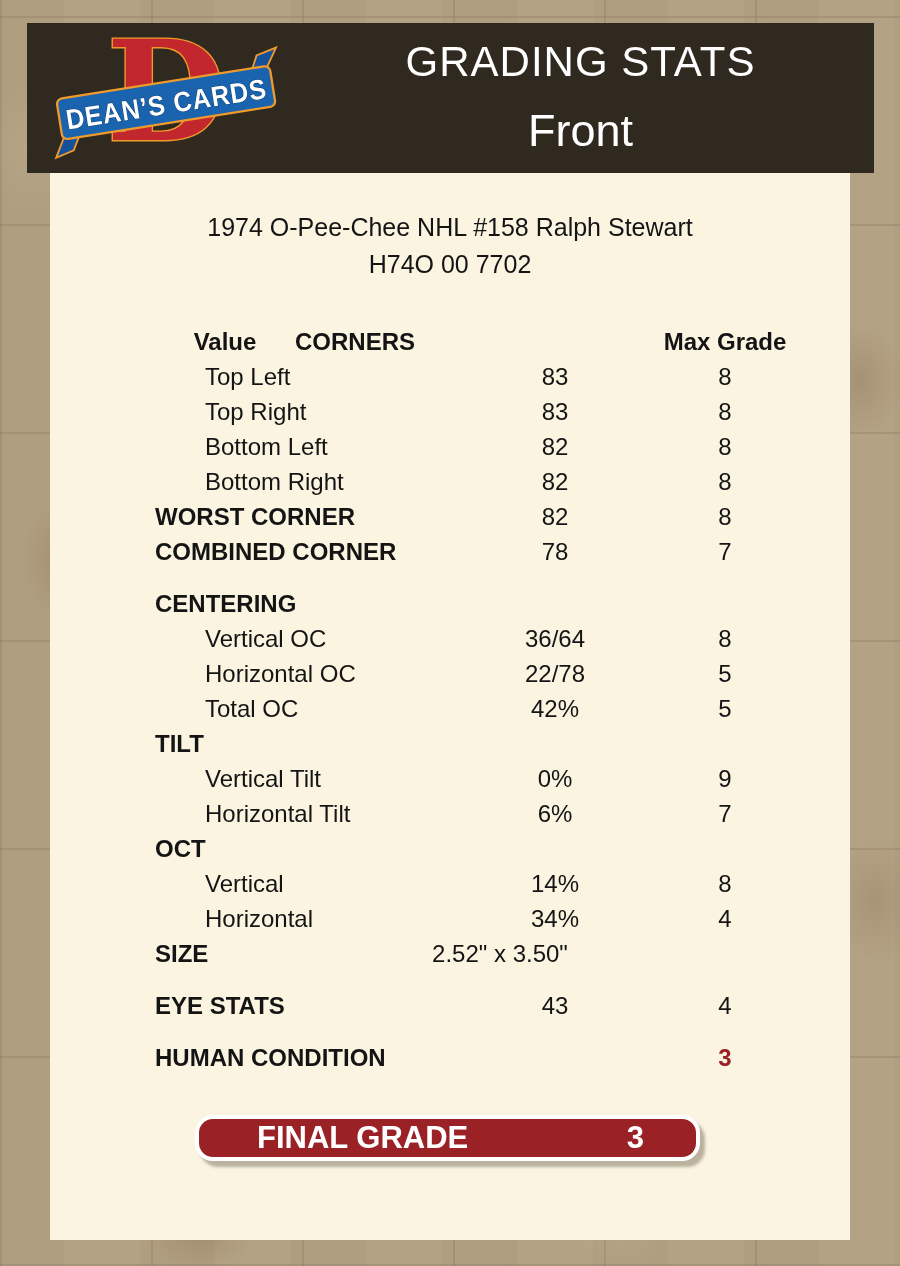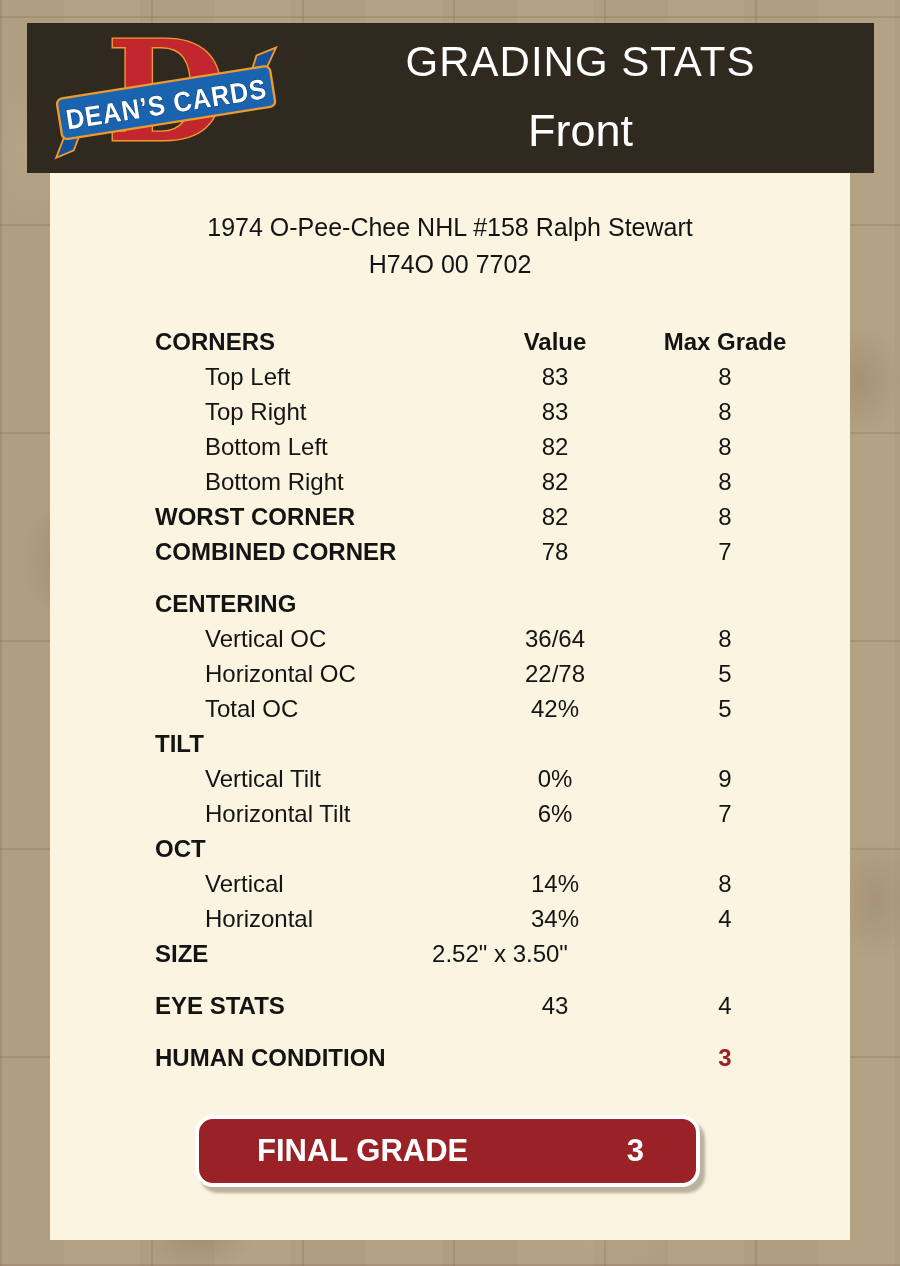--- a/index.html
+++ b/index.html
@@ -53,21 +53,21 @@
   .cell.value { width:140px; text-align:center; }
   .cell.max   { width:200px; text-align:center; }
   .header-row .cell { font-weight:bold; }
   .row.section .cell.label { font-weight:bold; }
   .row.indent .cell.label { padding-left:50px; }
   .row.gap { margin-top:17px; }
   .row.size .cell.value { transform:translateX(-55px); }
   .row.red-max .cell.max { color:#9a2125; font-weight:bold; }
 
   .final-grade {
-    margin:40px 0 0 145px; width:505px; height:72px;
+    margin:40px 0 0 145px; width:505px; height:46px;
     background:#9a2125; border:4px solid #ffffff; border-radius:18px;
     box-shadow:5px 6px 3px rgba(90,80,60,0.40);
     display:flex; align-items:center; justify-content:space-between;
     padding:0 52px 0 58px; color:#ffffff; font-weight:bold; font-size:31px;
   }
 </style>
 </head>
 <body>
 
 <div class="page">
@@ -89,22 +89,22 @@
       <div class="sub">Front</div>
     </div>
   </div>
 
   <div class="panel">
     <div class="card-title">1974 O-Pee-Chee NHL #158 Ralph Stewart</div>
     <div class="card-serial">H74O 00 7702</div>
 
     <div class="stats">
       <div class="row header-row">
+        <div class="cell value">Value</div>
         <div class="cell label">CORNERS</div>
-        <div class="cell value">Value</div>
         <div class="cell max">Max Grade</div>
       </div>
       <div id="rows">
           <div class="row indent">
             <div class="cell label">Top Left</div>
             <div class="cell value">83</div>
             <div class="cell max">8</div>
           </div>
           <div class="row indent">
             <div class="cell label">Top Right</div>

